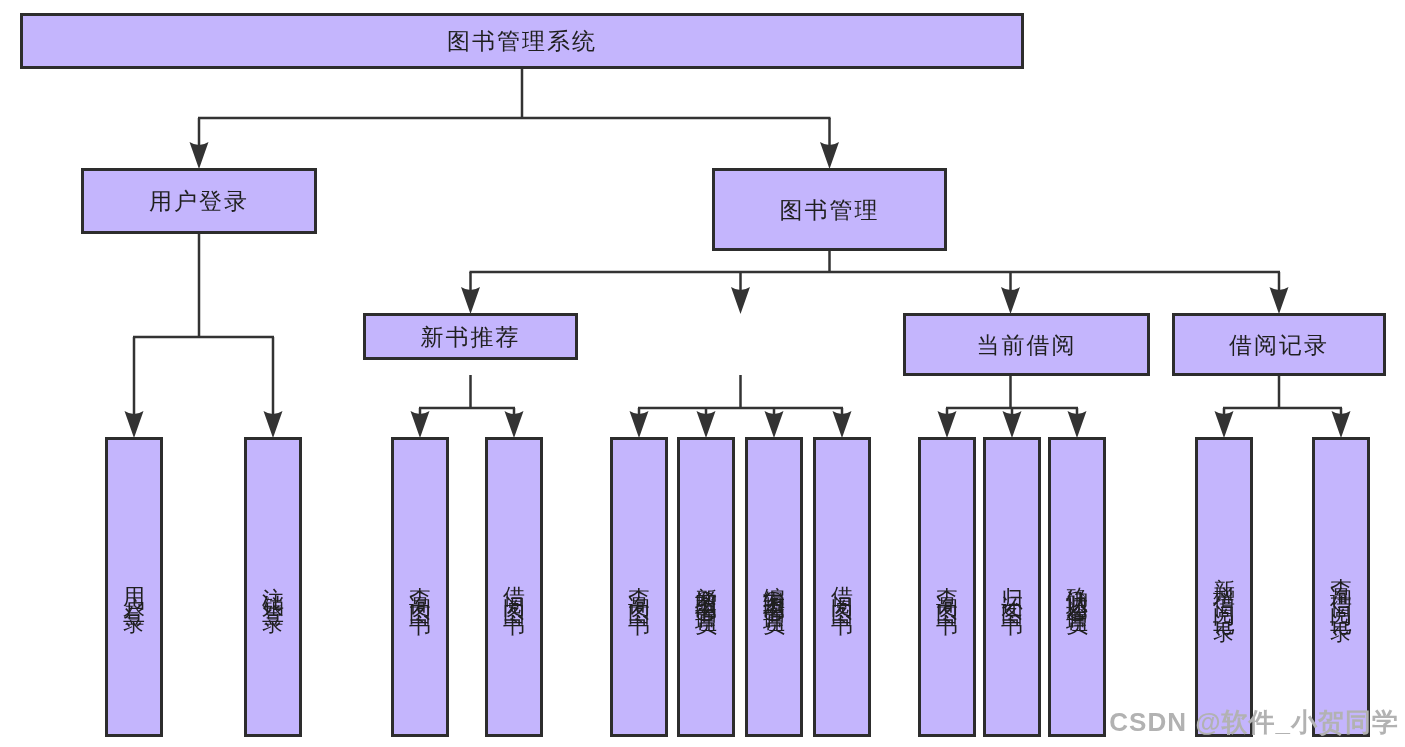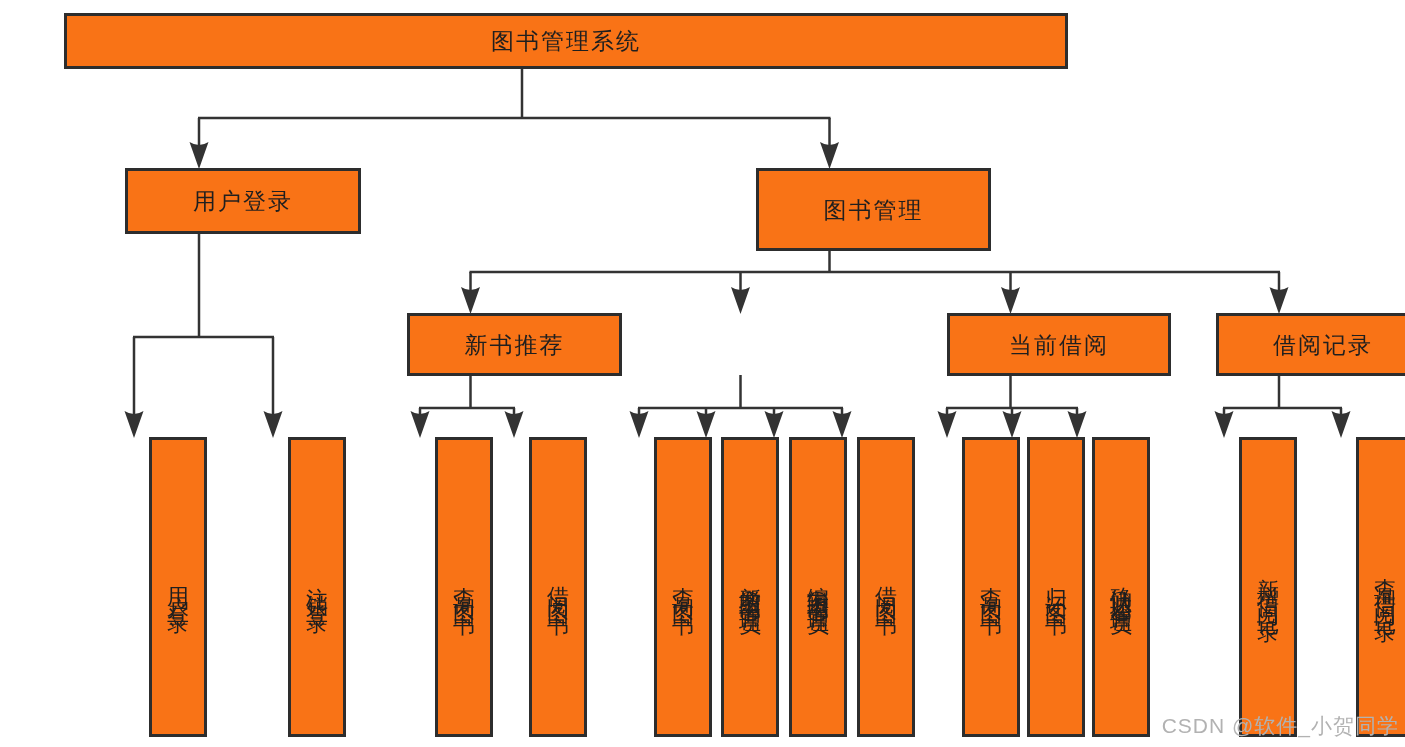--- a/index.html
+++ b/index.html
@@ -14,25 +14,24 @@
     position:relative;
     width:1405px;height:747px;
     background:var(--bg);
     overflow:hidden;
     font-family:"Liberation Sans","DejaVu Sans",sans-serif;
     color:var(--text);
   }
   #connectors{position:absolute;left:0;top:0;z-index:1;}
   .node{
     position:absolute;
-    background:#f97316;
+    background:#c4b5fd;
     border:3px solid var(--border);
     box-sizing:border-box;
     z-index:2;
-    margin-left:44px;
   }
   .node .lbl{
     position:absolute;top:50%;left:50%;
     transform:translate(-50%,-50%);
     white-space:nowrap;
     color:var(--text);
   }
   .node.horizontal .lbl{
     font-size:23px;
     letter-spacing:2px;
@@ -40,25 +39,26 @@
   .node.vertical .lbl{
     writing-mode:vertical-rl;
     text-orientation:mixed;
     font-size:22px;
   }
   .node.vertical.loose .lbl{letter-spacing:9px;}
   .node.vertical.tight .lbl{letter-spacing:4px;}
   #watermark{
     position:absolute;
     right:6px;bottom:7px;
-    font-size:21px;
+    font-size:26px;
     letter-spacing:1px;
     color:var(--wm);
     z-index:6;
     pointer-events:none;
+    font-weight:bold;
   }
 </style>
 </head>
 <body>
 
 <div id="canvas">
   <svg id="connectors" width="1405" height="747">
       <line x1="522" y1="68" x2="522" y2="118" stroke="#333333" stroke-width="2.5"></line>
       <line x1="198" y1="118" x2="830.5" y2="118" stroke="#333333" stroke-width="2.5"></line>
       <line x1="199" y1="118" x2="199" y2="148" stroke="#333333" stroke-width="2.5"></line>
@@ -115,24 +115,24 @@
   <div id="watermark">CSDN @软件_小贺同学</div>
 <div class="node horizontal" style="left: 20px; top: 13px; width: 1004px; height: 56px;">
       <span class="lbl">图书管理系统</span>
     </div>
     <div class="node horizontal" style="left: 81px; top: 168px; width: 236px; height: 66px;">
       <span class="lbl">用户登录</span>
     </div>
     <div class="node horizontal" style="left: 712px; top: 168px; width: 235px; height: 83px;">
       <span class="lbl">图书管理</span>
     </div>
-    <div class="node horizontal" style="left: 363px; top: 313px; width: 215px; height: 63px;">
+    <div class="node horizontal" style="left: 363px; top: 313px; width: 215px; height: 47px;">
       <span class="lbl">新书推荐</span>
     </div>
-    <div class="node horizontal" style="left: 903px; top: 313px; width: 224px; height: 63px;">
+    <div class="node horizontal" style="left: 903px; top: 313px; width: 247px; height: 63px;">
       <span class="lbl">当前借阅</span>
     </div>
     <div class="node horizontal" style="left: 1172px; top: 313px; width: 214px; height: 63px;">
       <span class="lbl">借阅记录</span>
     </div>
     <div class="node vertical loose" style="left: 105px; top: 437px; width: 58px; height: 300px;">
       <span class="lbl">用户登录</span>
     </div>
     <div class="node vertical loose" style="left: 244px; top: 437px; width: 58px; height: 300px;">
       <span class="lbl">注销登录</span>

